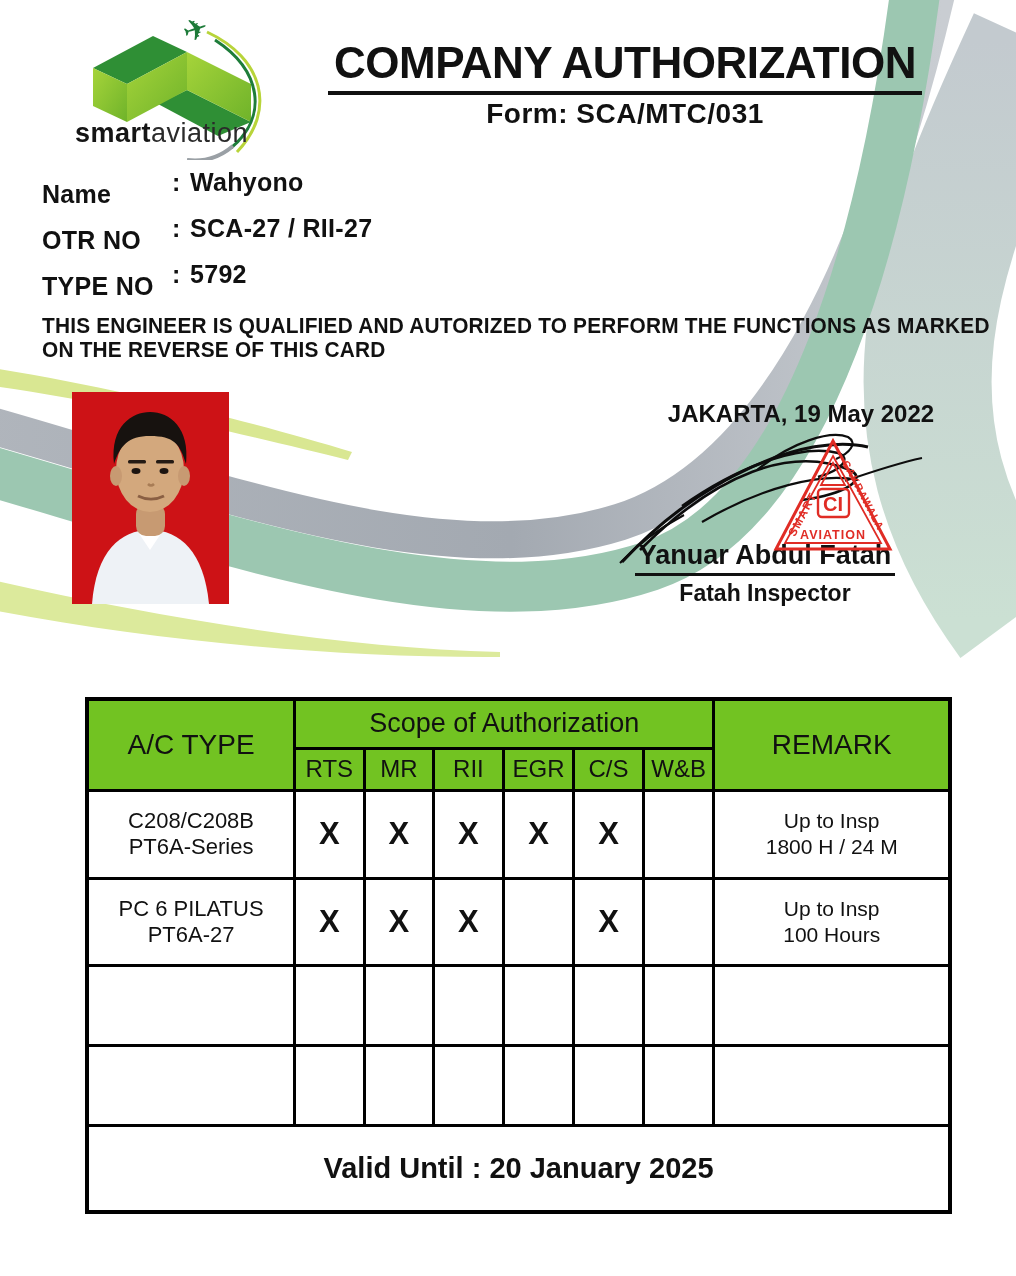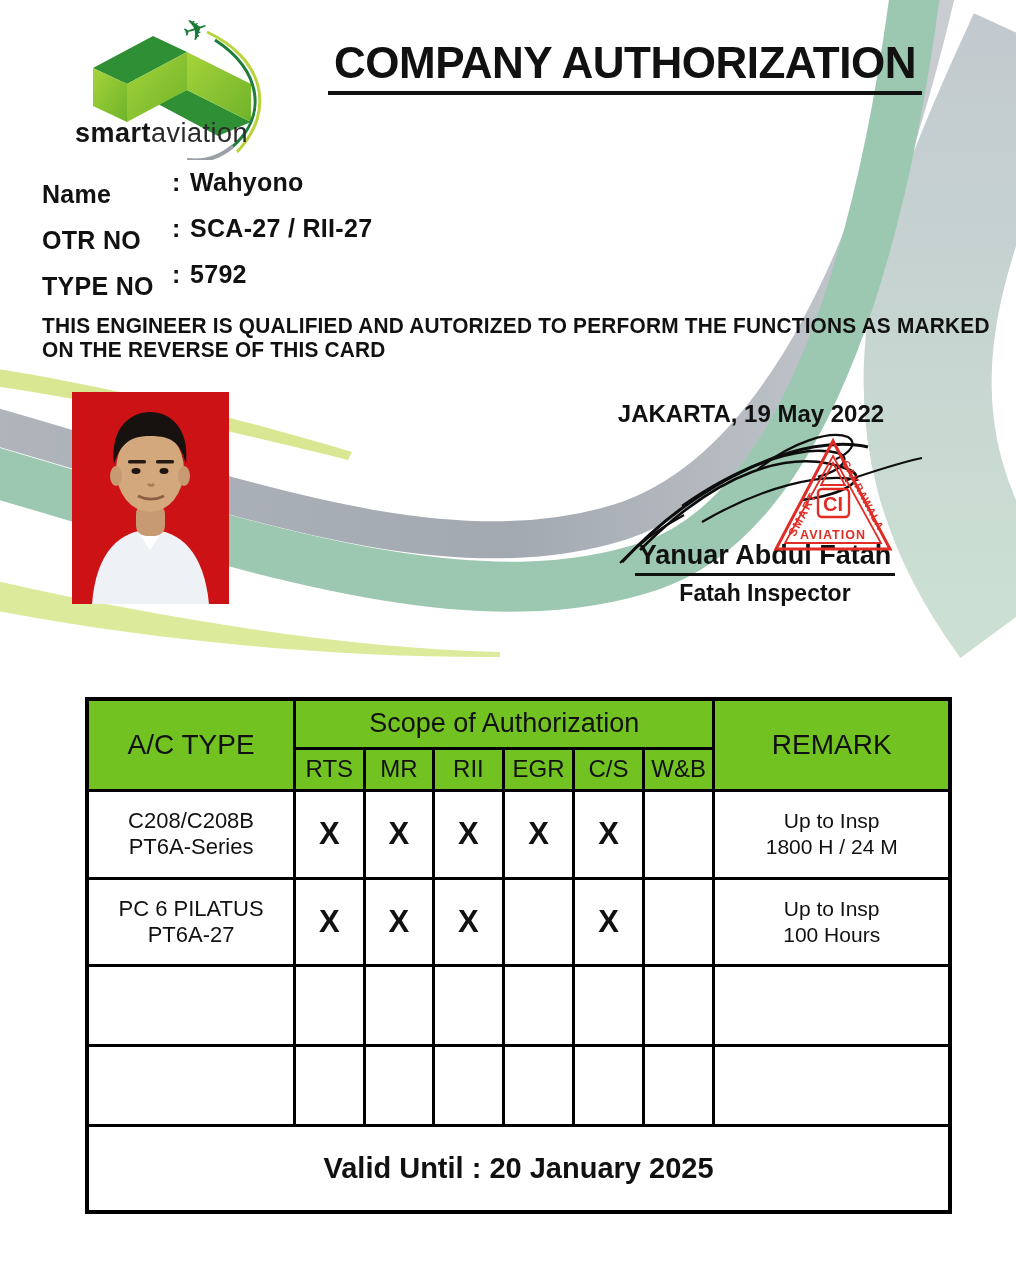--- a/index.html
+++ b/index.html
@@ -23,21 +23,21 @@
   .field-row{position:relative;height:46px;font-size:25px;font-weight:700;letter-spacing:.3px;}
   .field-label{position:absolute;left:0;top:12px;}
   .field-colon{position:absolute;left:130px;top:0;}
   .field-value{position:absolute;left:148px;top:0;}
   
   .statement{left:42px;top:314px;width:980px;font-size:21.5px;font-weight:700;line-height:24px;
              letter-spacing:.2px;transform:scaleX(.97);transform-origin:left top;z-index:2;}
   
   .photo{left:72px;top:392px;width:157px;height:212px;background:#cd1216;z-index:3;overflow:hidden;}
   
-  .place-date{left:596px;top:400px;width:310px;text-align:center;font-size:24px;font-weight:700;z-index:2;}
+  .place-date{left:646px;top:400px;width:310px;text-align:center;font-size:24px;font-weight:700;z-index:2;}
   #sig-svg{left:600px;top:425px;width:340px;height:145px;z-index:3;}
   .signer{left:615px;top:540px;width:300px;text-align:center;z-index:2;}
   .signer-name{display:inline-block;font-size:27px;font-weight:700;border-bottom:3px solid #111;
                padding:0 4px 2px 4px;white-space:nowrap;}
   .signer-title{font-size:23px;font-weight:600;margin-top:4px;}
   
   .auth-table-wrap{left:85px;top:697px;z-index:2;}
   table.auth{border-collapse:collapse;table-layout:fixed;width:867px;background:#fff;}
   table.auth td{border:3px solid #000;text-align:center;vertical-align:middle;padding:0;overflow:hidden;}
   table.auth{border:4px solid #000;}
@@ -100,20 +100,21 @@
     <path d="M 178,136 C 164,148 148,152 132,150" fill="none" stroke="#9aa0a5" stroke-width="4"></path>
   </svg>
   <div class="abs" style="left:128px;top:2px;font-size:30px;color:#1c7a38;transform:rotate(-18deg);">✈</div>
   <div class="brand-text">
     <b>smart</b><span class="light">aviation</span>
   </div>
 </div>
 
 <div class="abs title-block">
   <div class="doc-title">COMPANY AUTHORIZATION</div>
+  <div class="doc-form">Form: SCA/MTC/031</div>
 </div>
 
 <div class="abs fields">
   <div class="field-row">
     <span class="field-label">Name</span>
     <span class="field-colon">:</span>
     <span class="field-value">Wahyono</span>
   </div>
   <div class="field-row">
     <span class="field-label">OTR NO</span>

